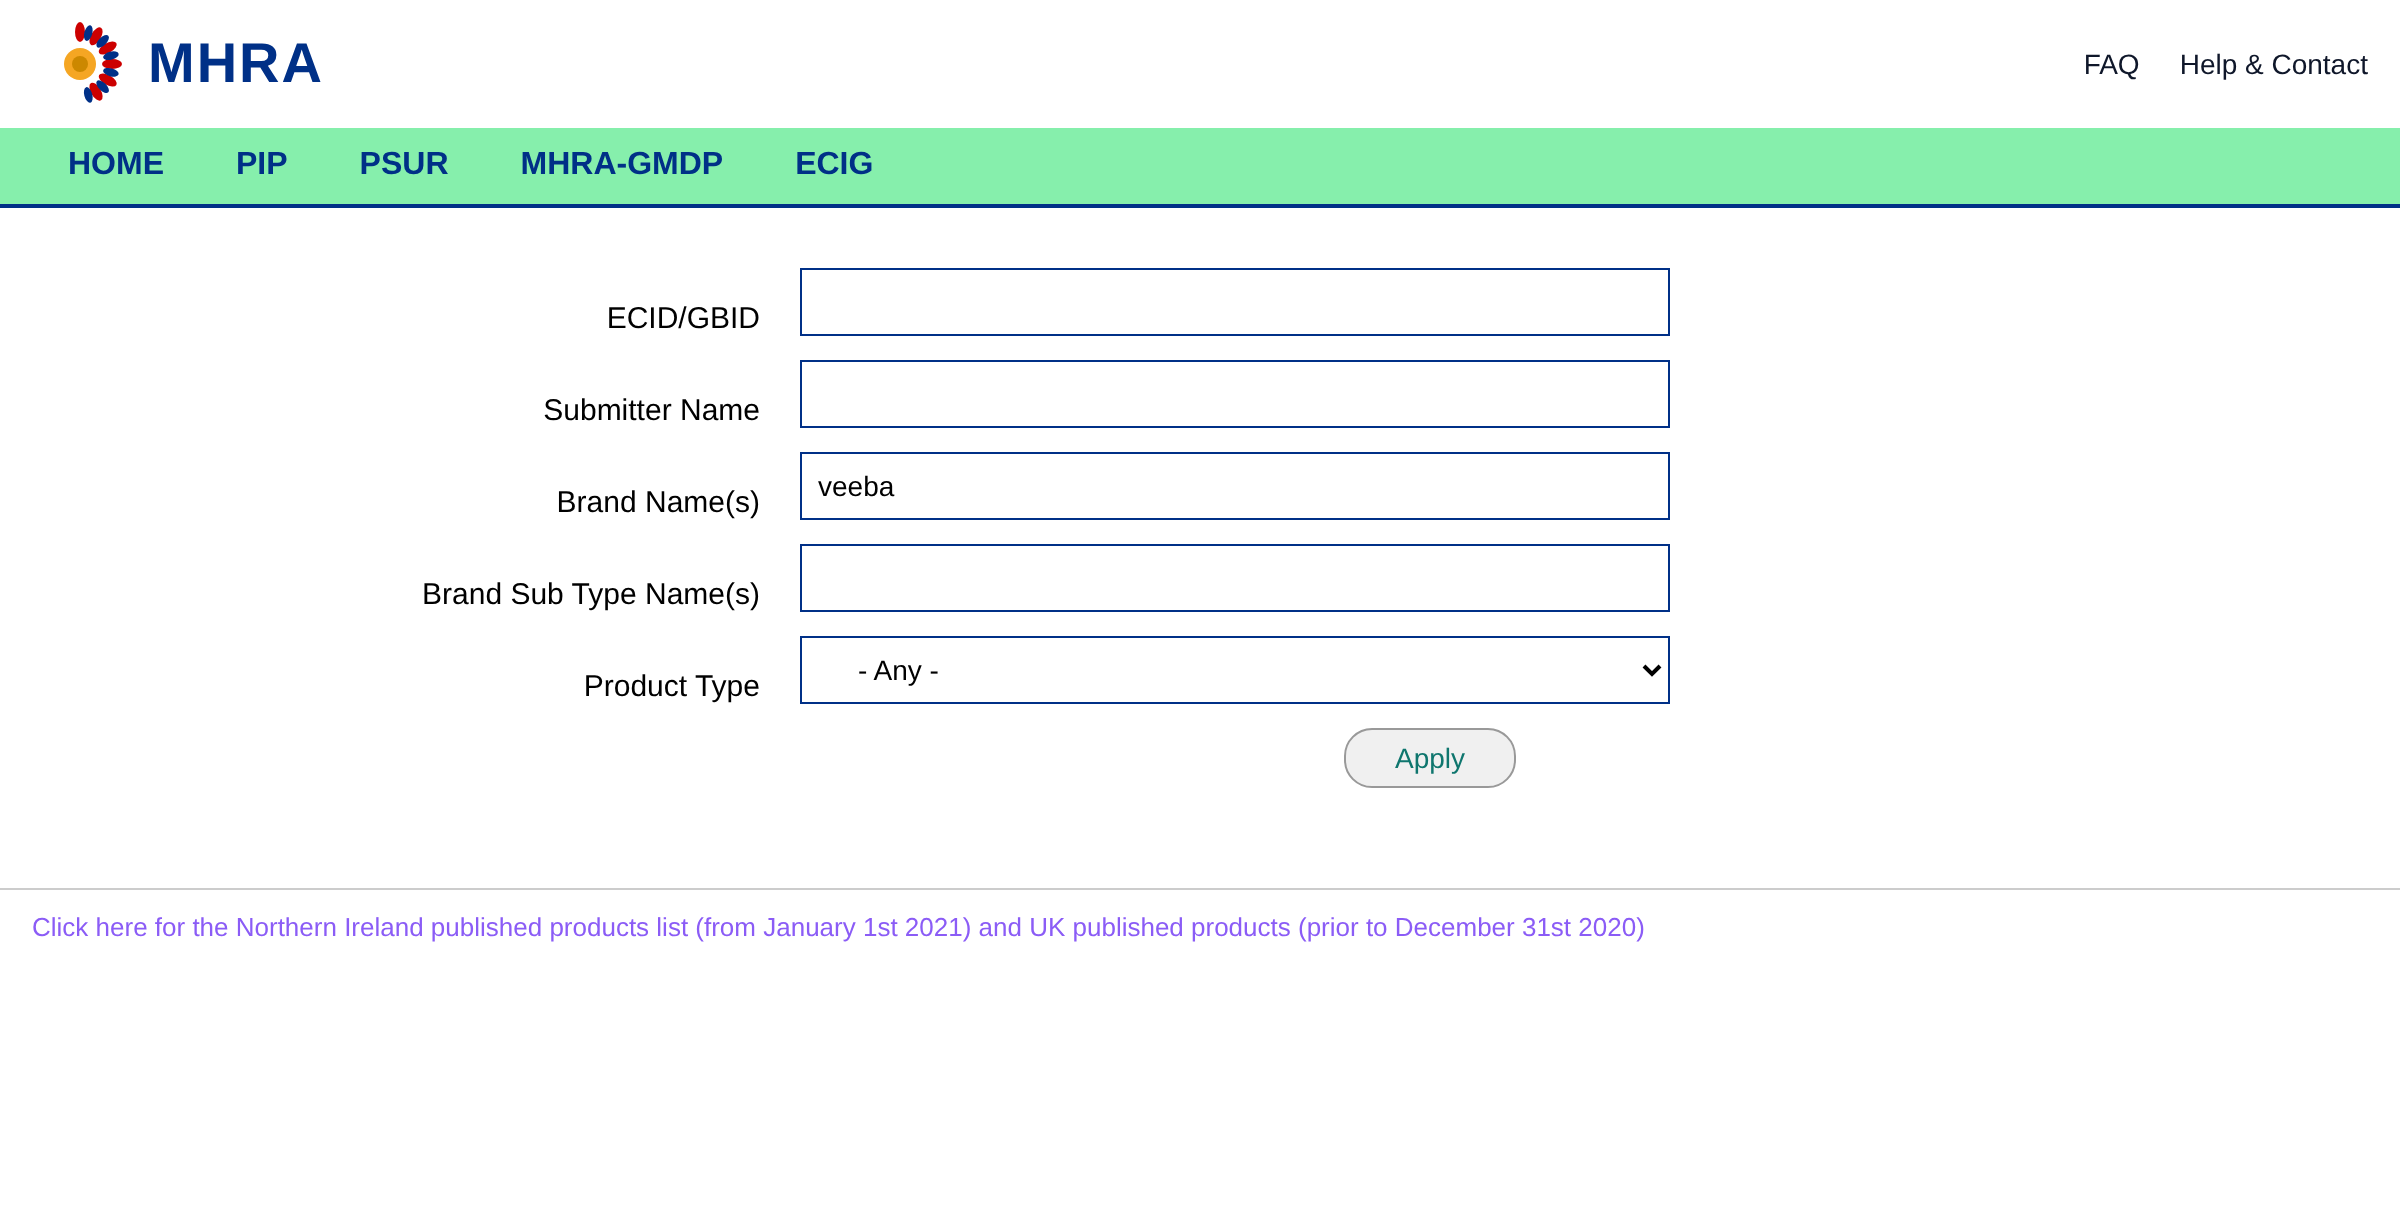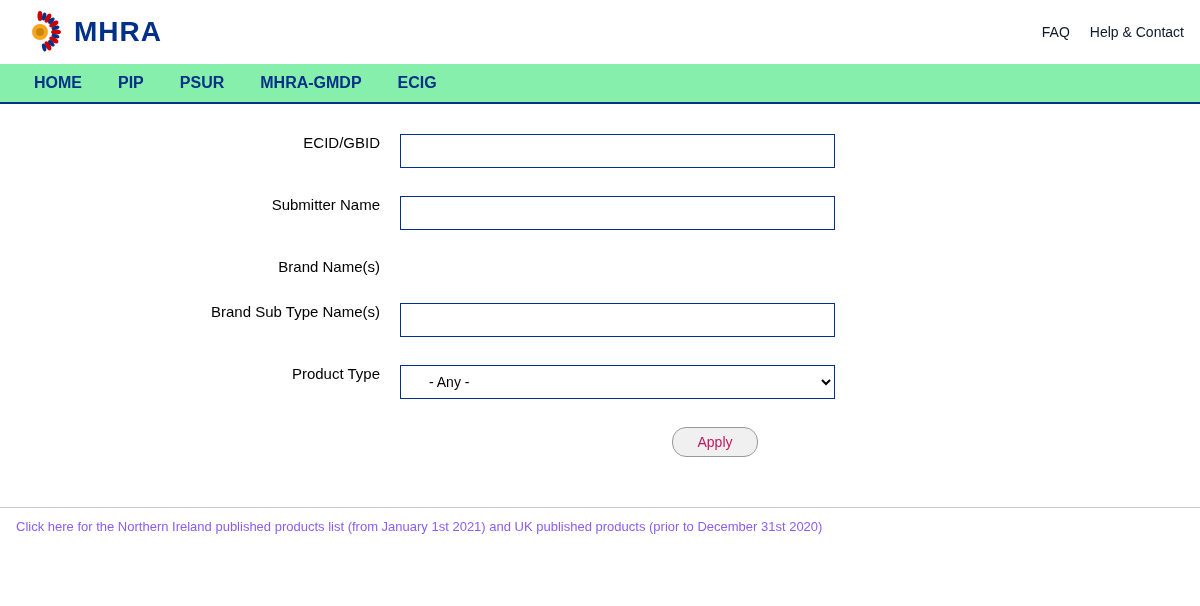--- a/index.html
+++ b/index.html
@@ -75,22 +75,22 @@
 
     
     .main-content {
       padding: 30px 20px 20px 20px;
       max-width: 900px;
       margin: 0 auto;
     }
 
     .form-row {
       display: flex;
-      align-items: flex-start;
-      margin-bottom: 28px;
+      align-items: flex-end;
+      margin-bottom: 12px;
     }
 
     .form-label {
       width: 230px;
       text-align: right;
       padding-right: 20px;
       font-size: 15px;
       color: #000;
       flex-shrink: 0;
     }
@@ -125,21 +125,21 @@
       margin-bottom: 30px;
       padding-left: 230px;
     }
 
     .apply-btn {
       background: #f0f0f0;
       border: 1px solid #999;
       padding: 6px 24px;
       font-size: 14px;
       cursor: pointer;
-      color: #be185d;
+      color: #0f766e;
       border-radius: 14px;
     }
 
     
     .footer-link-row {
       padding: 10px 16px;
       border-top: 1px solid #ccc;
     }
 
     .footer-link {
@@ -198,20 +198,21 @@
     <input class="form-input" type="text" value="" style="">
   </div>
 
   <div class="form-row">
     <label class="form-label">Submitter Name</label>
     <input class="form-input" type="text" value="" style="">
   </div>
 
   <div class="form-row">
     <label class="form-label">Brand Name(s)</label>
+    <input class="form-input" type="text" value="veeba" style="">
   </div>
 
   <div class="form-row">
     <label class="form-label">Brand Sub Type Name(s)</label>
     <input class="form-input" type="text" value="" style="">
   </div>
 
   <div class="form-row">
     <label class="form-label">Product Type</label>
     <select class="form-select">

